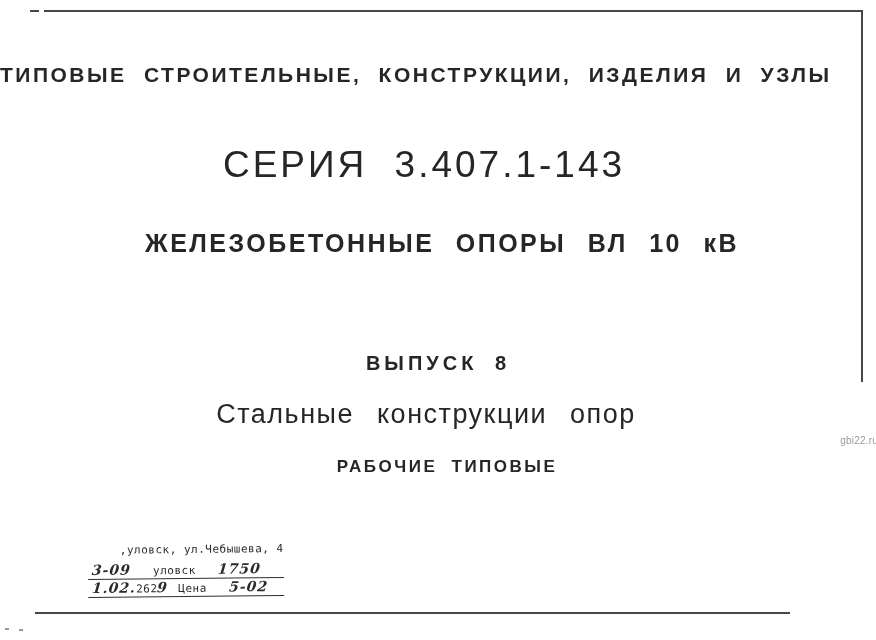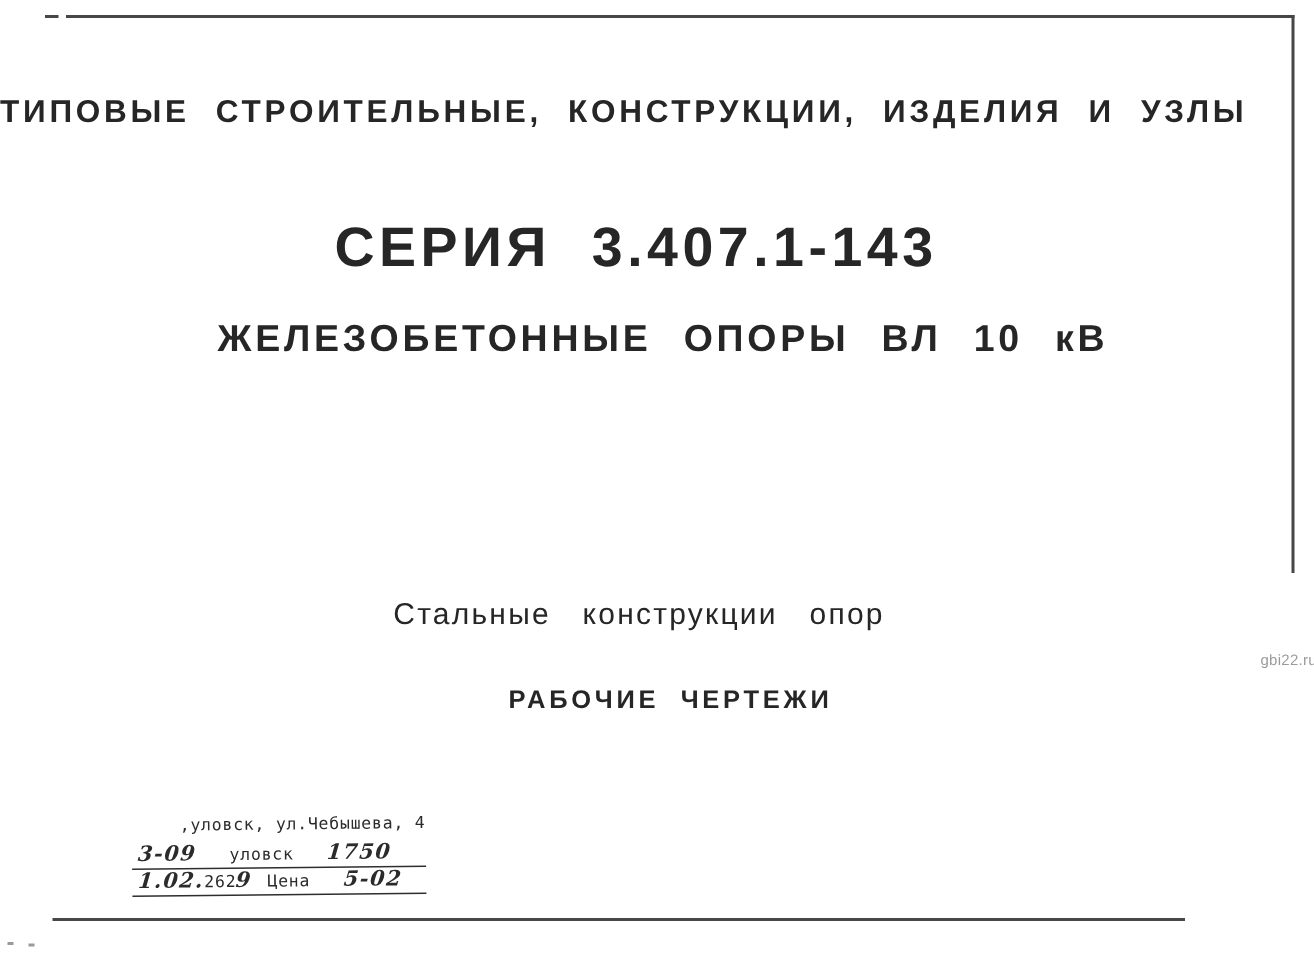--- a/index.html
+++ b/index.html
@@ -24,33 +24,33 @@
   .speck-2 { left: 19px; top: 629px; width: 4px; }
 
   
   .line { position: absolute; text-align: center; white-space: nowrap; color: #262626; }
   .hdr {
     left: 0; right: 46px; top: 63px;
     font-size: 21px; letter-spacing: 2.5px; word-spacing: 9px; font-weight: 600;
   }
   .series {
     left: 12px; right: 40px; top: 144px;
-    font-size: 37px; letter-spacing: 3px; word-spacing: 14px; font-weight: 700; text-align: center;
+    font-size: 37px; letter-spacing: 3px; word-spacing: 14px; font-weight: 400; text-align: center;
   }
   .subject {
-    left: 8px; right: 0; top: 212px;
+    left: 8px; right: 0; top: 229px;
     font-size: 25px; letter-spacing: 2.5px; word-spacing: 12px; font-weight: 700; text-align: center;
   }
   .issue {
     left: 0; right: 0; top: 352px;
     font-size: 20px; letter-spacing: 4px; word-spacing: 8px; font-weight: 700;
   }
   .issue-subject {
     left: 0; right: 24px; top: 399px;
-    font-size: 20px; letter-spacing: 1.5px; word-spacing: 14px; font-weight: 500;
+    font-size: 27px; letter-spacing: 1.5px; word-spacing: 14px; font-weight: 500;
   }
   .doc-type {
     left: 18px; right: 0; top: 457px;
     font-size: 17px; letter-spacing: 2.5px; word-spacing: 7px; font-weight: 700;
   }
 
   
   .imprint {
     position: absolute; left: 88px; top: 543px;
     font-family: "DejaVu Sans Mono", monospace;
@@ -83,22 +83,23 @@
   <div class="rule rule-top-dash"></div>
   <div class="rule rule-top"></div>
   <div class="rule rule-right"></div>
   <div class="rule rule-bottom"></div>
   <div class="speck speck-1"></div>
   <div class="speck speck-2"></div>
 
   <div class="line hdr">ТИПОВЫЕ СТРОИТЕЛЬНЫЕ, КОНСТРУКЦИИ, ИЗДЕЛИЯ И УЗЛЫ</div>
   <div class="line series">СЕРИЯ 3.407.1-143</div>
   <div class="line subject">ЖЕЛЕЗОБЕТОННЫЕ ОПОРЫ ВЛ 10 кВ</div>
+  <div class="line issue">ВЫПУСК 8</div>
   <div class="line issue-subject">Стальные конструкции опор</div>
-  <div class="line doc-type">РАБОЧИЕ ЧЕРТЕЖИ</div>
+  <div class="line doc-type">РАБОЧИЕ ТИПОВЫЕ</div>
 
   <div class="imprint">
     <div class="imprint-row imprint-address">
       <span class="typed">,уловск, ул.Чебышева, 4</span>
     </div>
     <div class="imprint-row u-row">
       <span class="hand">3-09</span>
       <span class="gap-md"></span>
       <span class="typed">уловск</span>
       <span class="gap-md"></span>

